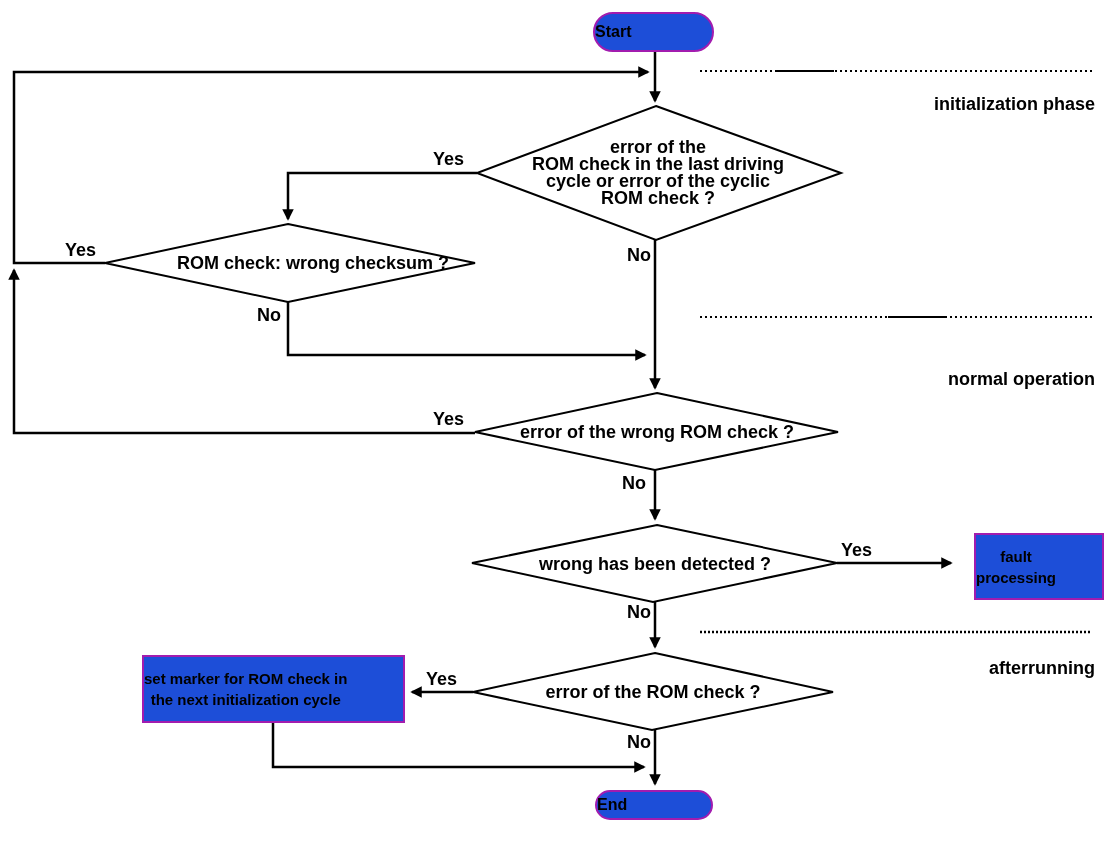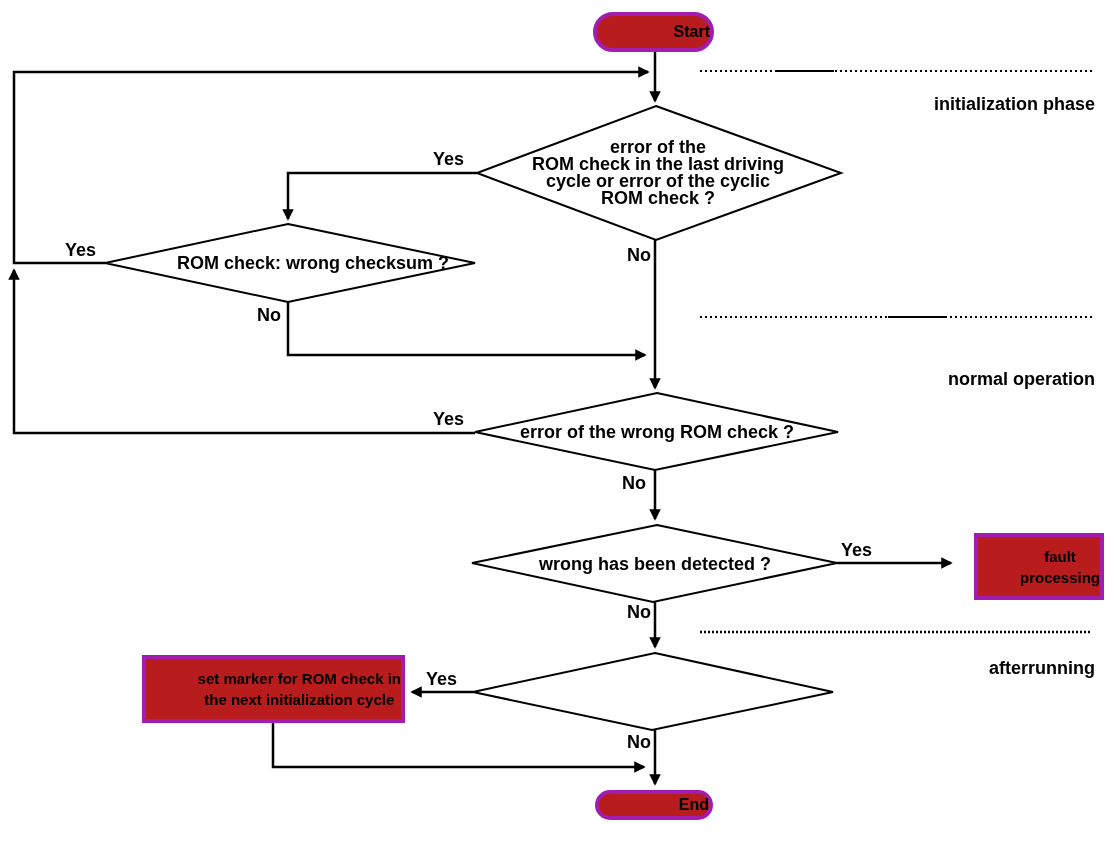--- a/index.html
+++ b/index.html
@@ -25,25 +25,25 @@
     line-height:17px;
     width:max-content;
   }
   .phase{
     width:220px;
     text-align:right;
   }
   .node-box{
     position:absolute;
     box-sizing:border-box;
-    border:4px solid #a21caf;
-    background:#b91c1c;
+    border:2px solid #a21caf;
+    background:#1d4ed8;
     display:flex;
     align-items:center;
-    justify-content:flex-end;
+    justify-content:flex-start;
     text-align:center;
     font-weight:bold;
     color:#000;
   }
   .terminator{
     border-radius:20px;
     font-size:16px;
   }
   .process{
     font-size:15px;
@@ -113,20 +113,21 @@
 the next initialization cycle</span>
   </div>
 
   <div class="lbl dtext" style="left:658px;top:173px;">error of the
 ROM check in the last driving
 cycle or error of the cyclic
 ROM check ?</div>
   <div class="lbl dtext" style="left:290px;top:263px;padding-left:46px;">ROM check: wrong checksum ?</div>
   <div class="lbl dtext" style="left:657px;top:432px;">error of the wrong ROM check ?</div>
   <div class="lbl dtext" style="left:655px;top:564px;">wrong has been detected ?</div>
+  <div class="lbl dtext" style="left:653px;top:692px;">error of the ROM check ?</div>
 
   <div class="lbl" style="left:433px;top:150px;">Yes</div>
   <div class="lbl" style="left:65px;top:241px;">Yes</div>
   <div class="lbl" style="left:257px;top:306px;">No</div>
   <div class="lbl" style="left:627px;top:246px;">No</div>
   <div class="lbl" style="left:433px;top:410px;">Yes</div>
   <div class="lbl" style="left:622px;top:474px;">No</div>
   <div class="lbl" style="left:841px;top:541px;">Yes</div>
   <div class="lbl" style="left:627px;top:603px;">No</div>
   <div class="lbl" style="left:426px;top:670px;">Yes</div>

